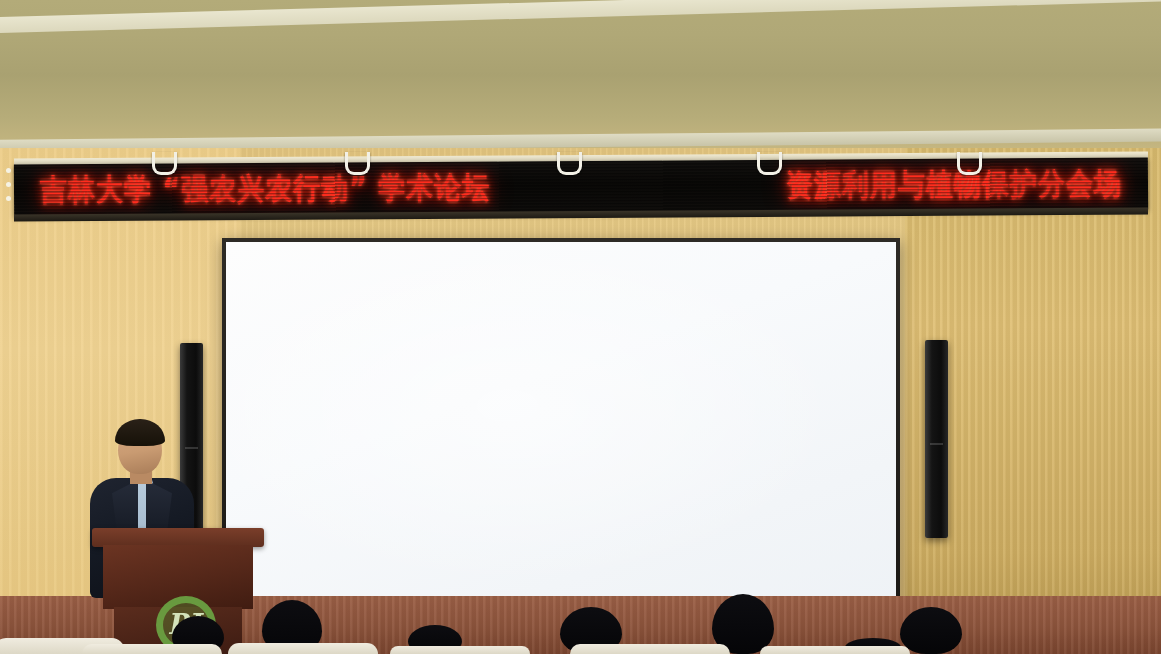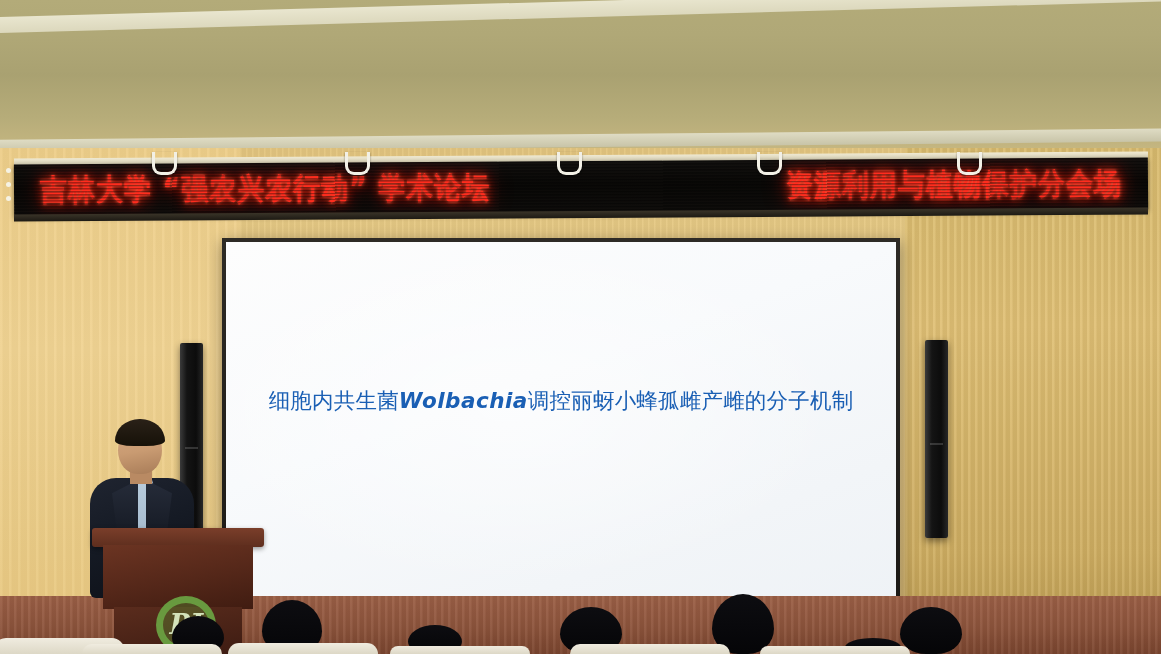--- a/index.html
+++ b/index.html
@@ -381,21 +381,20 @@
   <div class="hook" style="left:557px;"></div>
   <div class="hook" style="left:757px;"></div>
   <div class="hook" style="left:957px;"></div>
   <div class="stud" style="top:168px;"></div>
   <div class="stud" style="top:182px;"></div>
   <div class="stud" style="top:196px;"></div>
 
   <div class="screen-frame"></div>
   <div class="screen"></div>
   <div class="screen-glow"></div>
-  <div class="slide-title"><span>细胞内共生菌</span><span class="latin">Wolbachia</span><span>调控丽蚜小蜂孤雌产雌的分子机制</span></div>
 
   <div class="spk spk-left"></div>
   <div class="spk spk-right"></div>
 
   <div class="stage-band"></div>
 
   <div class="person">
     <div class="p-torso"></div>
     <div class="p-shirt"></div>
     <div class="p-lapel-l"></div>

